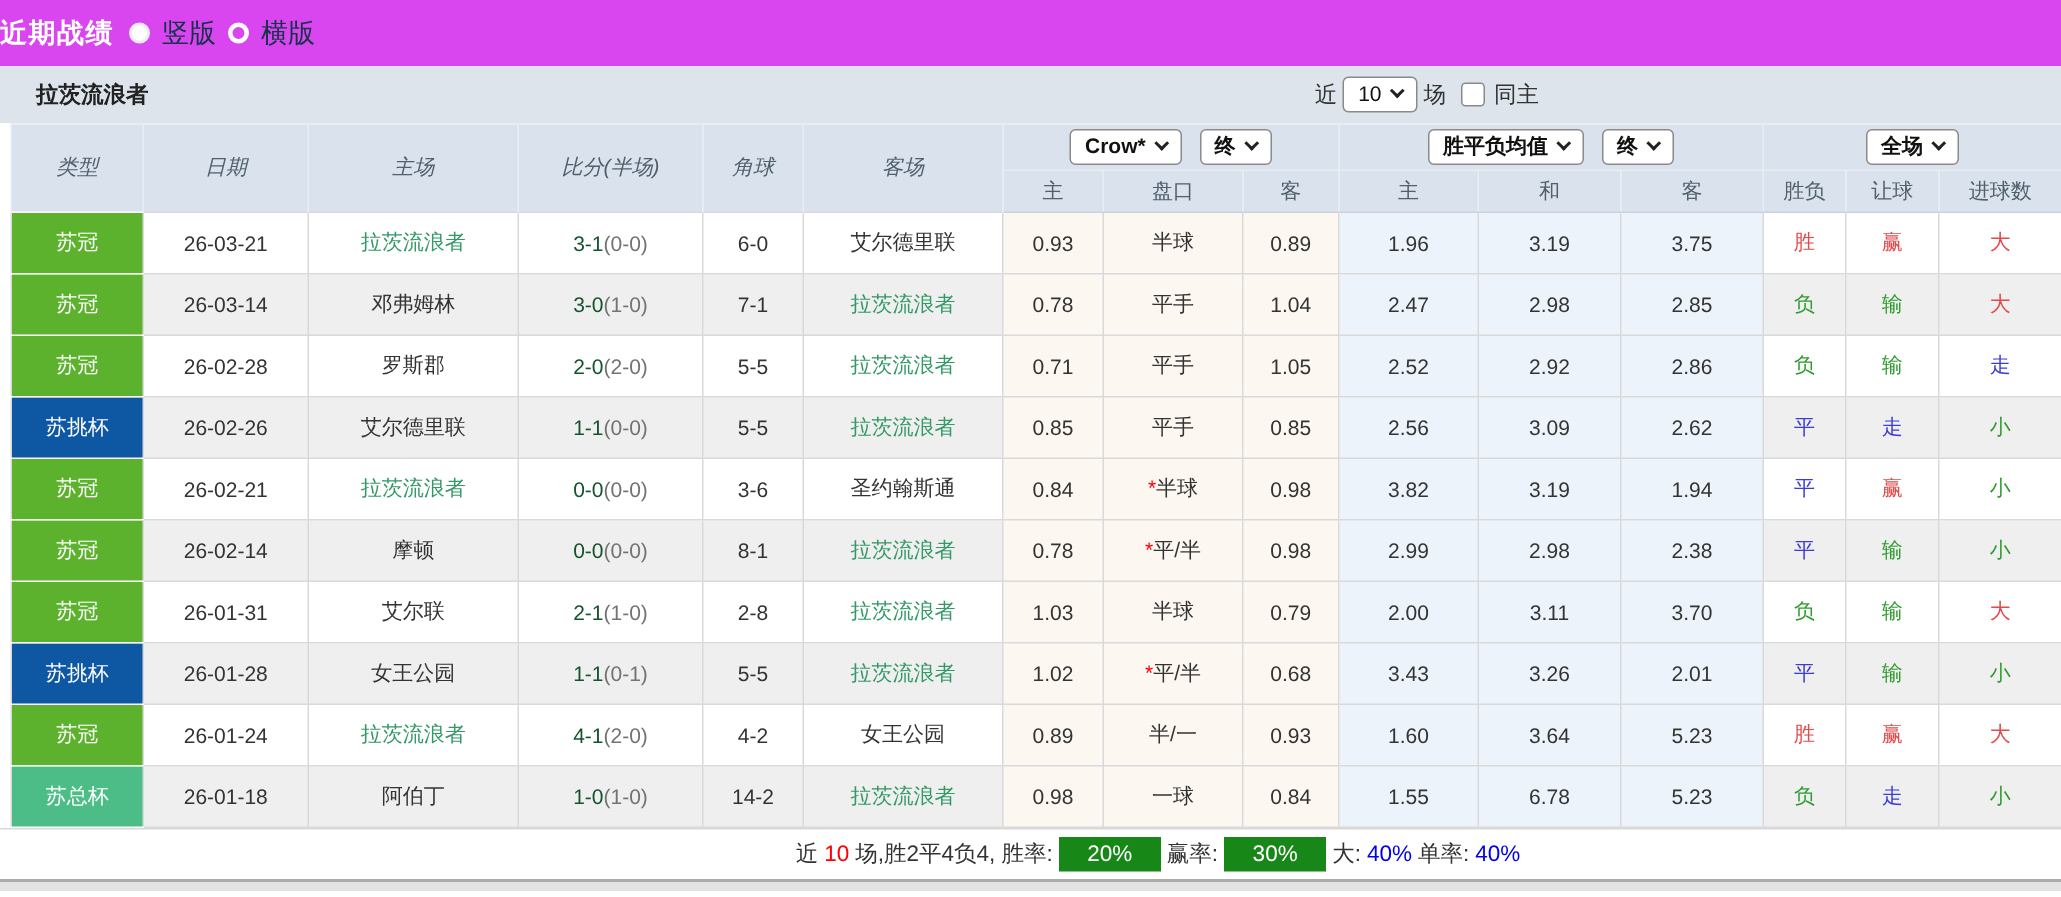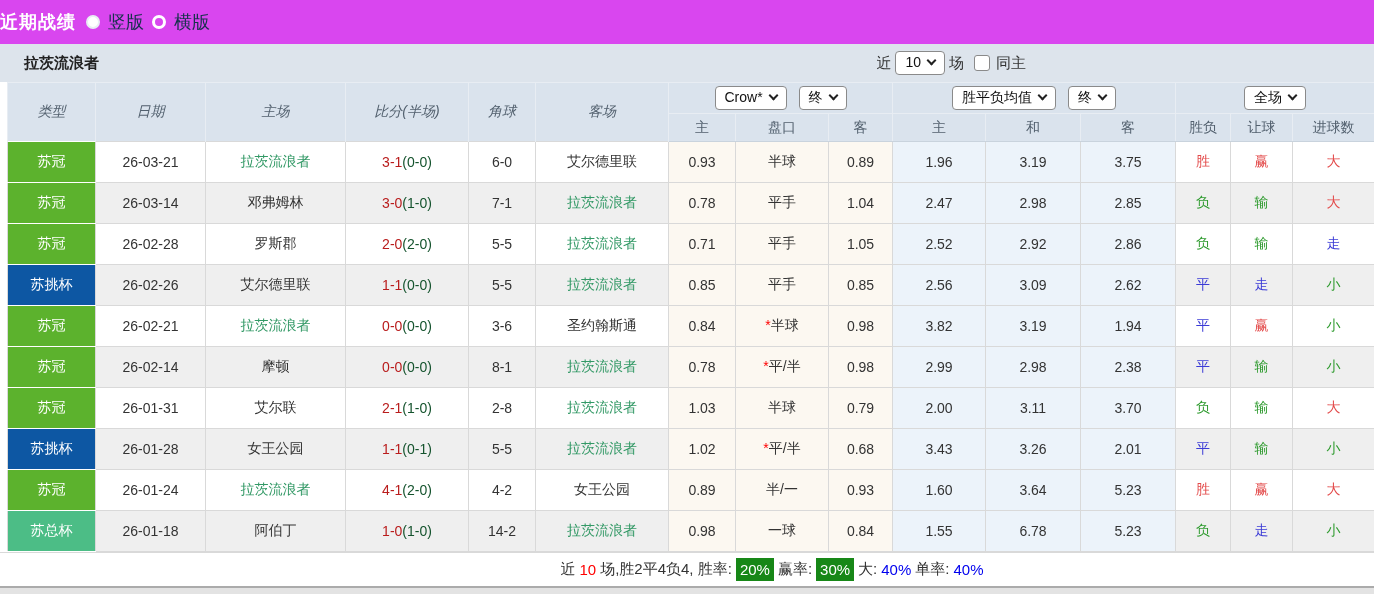--- a/index.html
+++ b/index.html
@@ -25,39 +25,39 @@
   .dd { display:inline-flex; align-items:center; gap:7px; background:#fff; border:1px solid #8a8a8a; border-radius:4px; padding:2px 9px 3px 9px; font-size:14px; color:#111; cursor:pointer; line-height:1.25; }
   .chev { width:7px; height:7px; border-right:2px solid #222; border-bottom:2px solid #222; transform:rotate(45deg); margin-top:-4px; flex:none; }
 
   
   table { border-collapse:collapse; table-layout:fixed; margin-left:7px; width:1367px; font-size:14px; }
   thead th { background:#dae3ed; color:#52606e; font-weight:normal; font-size:14px; border:1px solid #e8edf3; border-bottom:1px solid #c9d3dd; }
   thead tr.hrow1 th { height:31px; border-bottom:none; }
   thead tr.hrow2 th { height:28px; }
   thead th.span2 { border-bottom:1px solid #c9d3dd;font-style:italic; }
   .ddcell { text-align:center; }
-  .ddcell .dd { margin:0 4px; }
+  .ddcell .dd { margin:0 4px;font-weight:bold; }
   tbody td { height:41px; text-align:center; border:1px solid #d9d9d9; color:#333; }
   tbody tr.even td { background:#efefef; }
   tbody tr.odd td { background:#fff; }
   tbody td.cream { background:#fcf8f1 !important; }
   tbody td.lblue { background:#ecf3fa !important; }
   td.c-type { color:#fff !important; font-size:14px; border-top:1px solid #fff !important; border-bottom:1px solid #fff !important; }
   .team-green { color:#339966; }
-  .score-main { color:#b91c1c; }
-  .score-half { color:#14532d; }
+  .score-main { color:#14532d; }
+  .score-half { color:#737373; }
   .star { color:#ff0000; }
   .res-r { color:#e34a4a; } .res-g { color:#2f9b2f; } .res-b { color:#3b3bd6; }
 
   
   .footer { height:34px; border-top:1px solid #d9d9d9; display:flex; align-items:center; justify-content:center; font-size:15px; color:#333; }
   .footer .inner { position:relative; left:85px; display:flex; align-items:center; gap:4px; white-space:nowrap; }
   .red { color:#ff0000; }
   .blue { color:#0000ee; }
-  .gbadge { background:#178717; color:#fff; padding:3px 4px; font-size:15px; }
+  .gbadge { background:#178717; color:#fff; padding:3px 19px; font-size:15px; }
   .bottomstrip { height:8px; background:#e3e3e3; border-top:2px solid #ababab; }
 </style>
 </head>
 <body>
 
 <div class="page">
 
   <div class="titlebar">
     <span class="title">近期战绩</span>
     <span class="radio-group">

